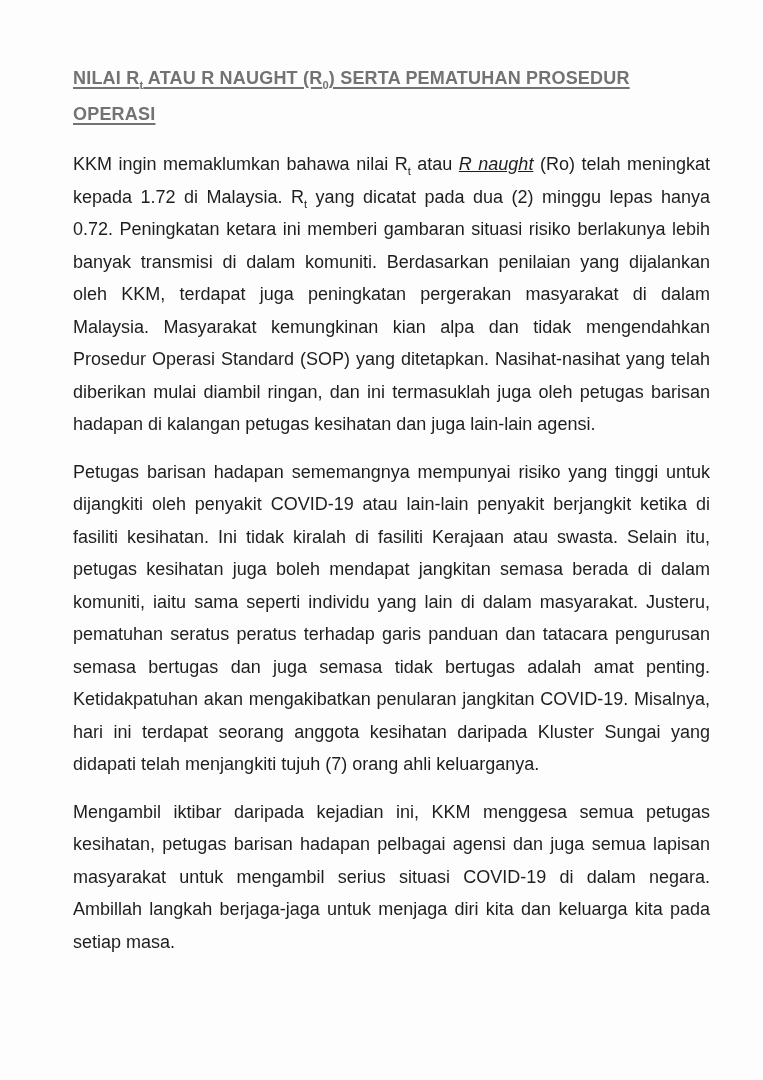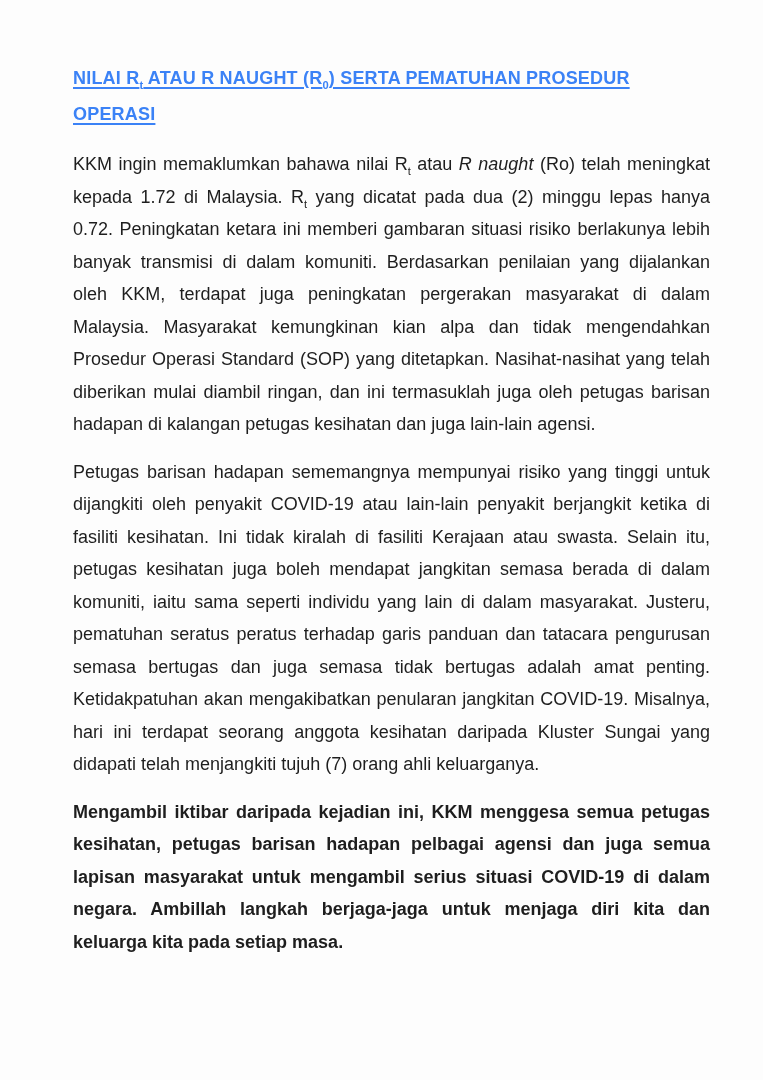--- a/index.html
+++ b/index.html
@@ -35,35 +35,35 @@
   }
   .para {
     font-size: 18px;
     line-height: 32.5px;
     margin: 0 0 15px 0;
     text-align: justify;
     text-justify: inter-word;
   }
   .para:last-child {
     margin-bottom: 0;
-    font-weight: bold;
   }
   .seg-sub {
     vertical-align: sub;
     font-size: 0.62em;
     line-height: 0;
   }
   .seg-italic {
     font-style: italic;
+    text-decoration: underline;
   }
 </style>
 </head>
 <body style="background: rgb(253, 253, 253);">
 
 <div class="page" style="color: rgb(30, 30, 30);">
-  <h1 class="doc-title" style="color: #3b82f6;"><span>NILAI R</span><span class="seg-sub">t</span><span> ATAU R NAUGHT (R</span><span class="seg-sub">0</span><span>) SERTA PEMATUHAN PROSEDUR OPERASI</span><br></h1>
+  <h1 class="doc-title" style="color: #737373;"><span>NILAI R</span><span class="seg-sub">t</span><span> ATAU R NAUGHT (R</span><span class="seg-sub">0</span><span>) SERTA PEMATUHAN PROSEDUR OPERASI</span><br></h1>
 
   <p class="para"><span>KKM ingin memaklumkan bahawa nilai R</span><span class="seg-sub">t</span><span> atau </span><span class="seg-italic">R naught</span><span> (Ro) telah meningkat kepada 1.72 di Malaysia. R</span><span class="seg-sub">t</span><span> yang dicatat pada dua (2) minggu lepas hanya 0.72. Peningkatan ketara ini memberi gambaran situasi risiko berlakunya lebih banyak transmisi di dalam komuniti. Berdasarkan penilaian yang dijalankan oleh KKM, terdapat juga peningkatan pergerakan masyarakat di dalam Malaysia. Masyarakat kemungkinan kian alpa dan tidak mengendahkan Prosedur Operasi Standard (SOP) yang ditetapkan. Nasihat-nasihat yang telah diberikan mulai diambil ringan, dan ini termasuklah juga oleh petugas barisan hadapan di kalangan petugas kesihatan dan juga lain-lain agensi.</span></p>
 
   <p class="para"><span>Petugas barisan hadapan sememangnya mempunyai risiko yang tinggi untuk dijangkiti oleh penyakit COVID-19 atau lain-lain penyakit berjangkit ketika di fasiliti kesihatan. Ini tidak kiralah di fasiliti Kerajaan atau swasta. Selain itu, petugas kesihatan juga boleh mendapat jangkitan semasa berada di dalam komuniti, iaitu sama seperti individu yang lain di dalam masyarakat. Justeru, pematuhan seratus peratus terhadap garis panduan dan tatacara pengurusan semasa bertugas dan juga semasa tidak bertugas adalah amat penting. Ketidakpatuhan akan mengakibatkan penularan jangkitan COVID-19. Misalnya, hari ini terdapat seorang anggota kesihatan daripada Kluster Sungai yang didapati telah menjangkiti tujuh (7) orang ahli keluarganya.</span></p>
 
   <p class="para"><span>Mengambil iktibar daripada kejadian ini, KKM menggesa semua petugas kesihatan, petugas barisan hadapan pelbagai agensi dan juga semua lapisan masyarakat untuk mengambil serius situasi COVID-19 di dalam negara. Ambillah langkah berjaga-jaga untuk menjaga diri kita dan keluarga kita pada setiap masa.</span></p>
 </div>
 
 </body></html>

